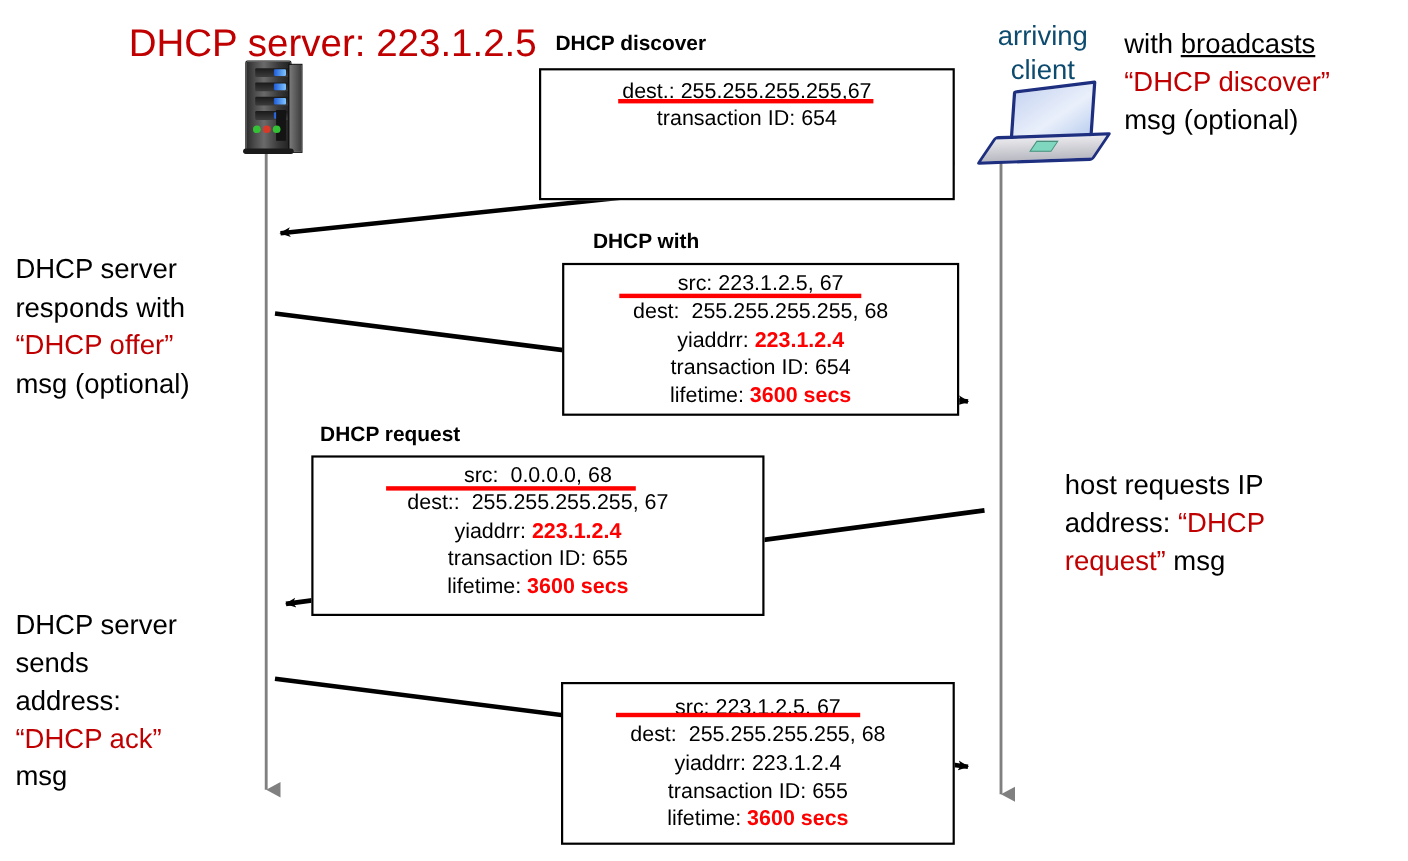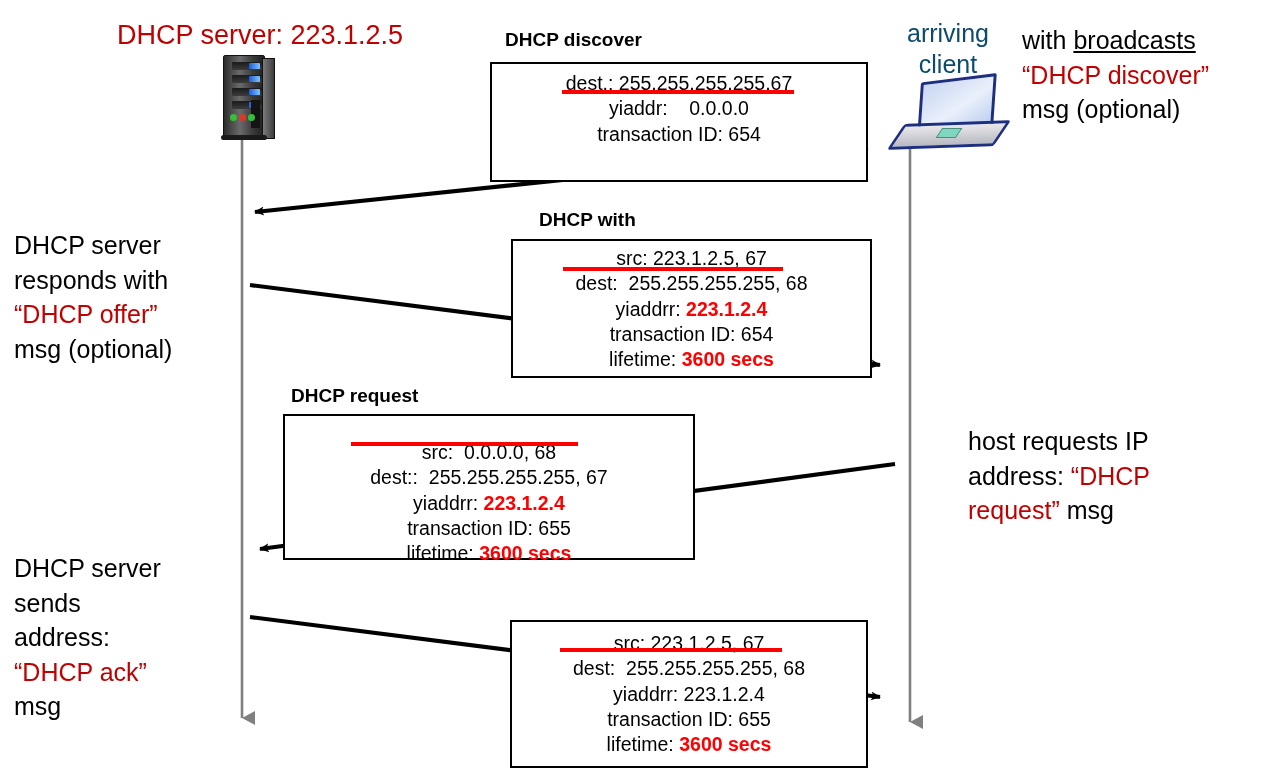--- a/index.html
+++ b/index.html
@@ -16,21 +16,21 @@
   
   .ulbar{position:absolute;height:4px;background:#ff0000;}
 
   .boxtitle{position:absolute;font-size:19px;font-weight:bold;color:#000;white-space:nowrap;}
 
   
   .note{position:absolute;font-size:25px;line-height:1.38;color:#000;}
   .note .r{color:#c00000;}
   .note u{text-decoration:underline;text-underline-offset:2px;}
 
-  .toplabel{position:absolute;font-size:27px;color:#c00000;white-space:nowrap;}
+  .toplabel{position:absolute;font-size:35px;color:#c00000;white-space:nowrap;}
   .arriving{position:absolute;font-size:25px;line-height:1.22;color:#0c4a6e;text-align:center;}
 
   
   .server{position:absolute;left:219px;top:55px;width:56px;height:85px;}
   .srv-body{position:absolute;left:4px;top:0;width:40px;height:83px;
             background:linear-gradient(90deg,#2b2b2b 0%,#4a4a4a 18%,#6a6a6a 40%,#3a3a3a 72%,#202020 100%);
             border:1px solid #111;border-radius:2px;}
   .srv-side{position:absolute;left:43px;top:3px;width:11px;height:79px;
             background:linear-gradient(90deg,#7b7b7b,#3d3d3d);border:1px solid #111;}
   .srv-bay{position:absolute;left:8px;width:30px;height:8px;
@@ -116,37 +116,36 @@
     <div class="lp-lid"></div>
     <div class="lp-base"></div>
     <div class="lp-pad"></div>
   </div>
 
   <div class="boxtitle" style="left:505px;top:29px;">DHCP discover</div>
   <div class="msgbox" style="left:490px;top:62px;width:378px;height:120px;padding-top:7px;">
     <span class="ln">dest.: 255.255.255.255,67
       <span class="ulbar" style="left:70px;top:26px;width:232px;"></span>
     </span>
-    <span class="ln">yiaddr:&nbsp;&nbsp;&nbsp; 0.0.0.0</span>
     <span class="ln">transaction ID: 654</span>
   </div>
 
   <div class="boxtitle" style="left:539px;top:209px;">DHCP with</div>
   <div class="msgbox" style="left:511px;top:239px;width:361px;height:139px;padding-top:5px;">
     <span class="ln">src: 223.1.2.5, 67</span>
     <span class="ln">dest:&nbsp; 255.255.255.255, 68
       <span class="ulbar" style="left:50px;top:26px;width:220px;"></span>
     </span>
     <span class="ln">yiaddrr: <b class="red">223.1.2.4</b></span>
     <span class="ln">transaction ID: 654</span>
     <span class="ln">lifetime: <b class="red">3600 secs</b></span>
   </div>
 
   <div class="boxtitle" style="left:291px;top:385px;">DHCP request</div>
-  <div class="msgbox" style="left:283px;top:414px;width:412px;height:146px;padding-top:24px;">
+  <div class="msgbox" style="left:283px;top:414px;width:412px;height:146px;padding-top:4px;">
     <span class="ln">src:&nbsp; 0.0.0.0, 68</span>
     <span class="ln">dest::&nbsp; 255.255.255.255, 67
       <span class="ulbar" style="left:66px;top:26px;width:227px;"></span>
     </span>
     <span class="ln">yiaddrr: <b class="red">223.1.2.4</b></span>
     <span class="ln">transaction ID: 655</span>
     <span class="ln">lifetime: <b class="red">3600 secs</b></span>
   </div>
 
   <div class="boxtitle" style="left:536px;top:591px;margin-top:44px;">DHCP ACK</div>

